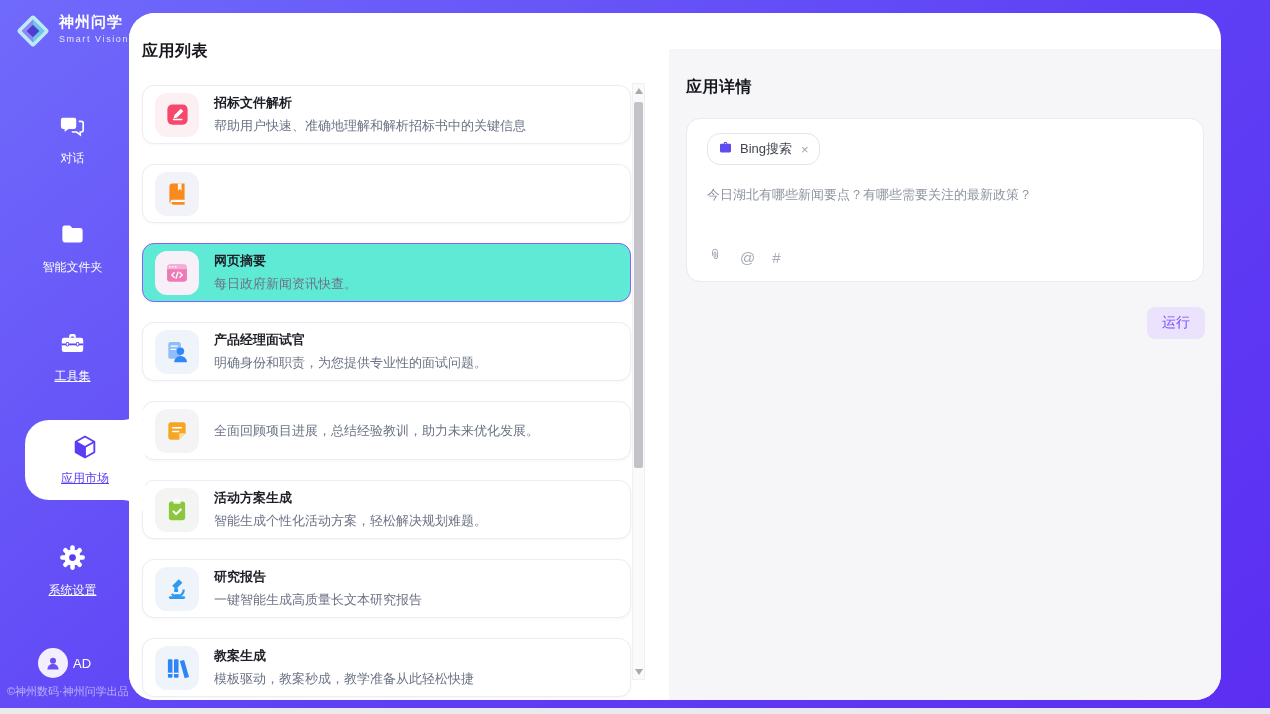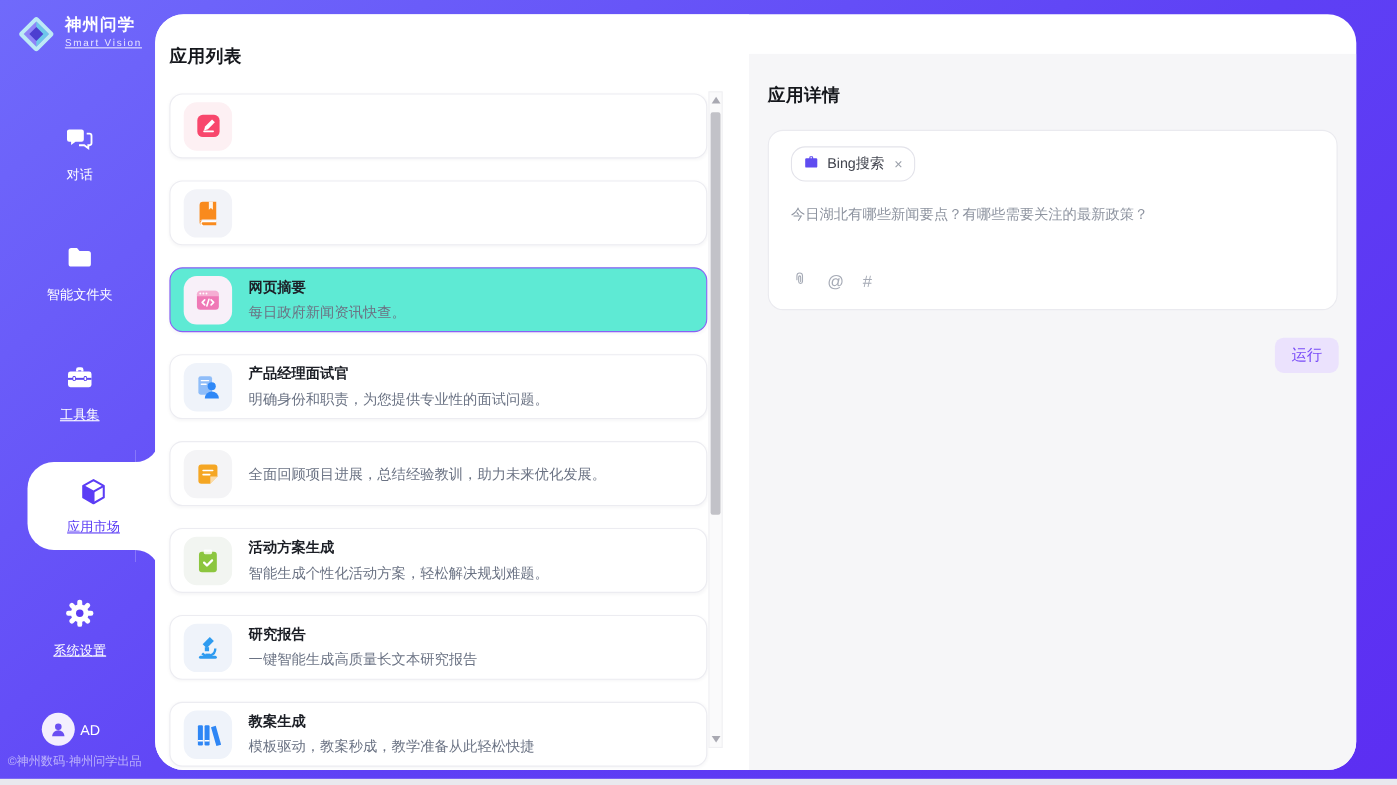--- a/index.html
+++ b/index.html
@@ -2,21 +2,21 @@
 <html><head>
 <meta charset="utf-8">
 <style>
   * { margin:0; padding:0; box-sizing:border-box; }
   body { background:#d8d8de; font-family:"Liberation Sans", sans-serif; }
   .screen { position:relative; width:1270px; height:714px; overflow:hidden;
     background:linear-gradient(140deg,#706afb 0%,#5e40f5 55%,#5c2ef2 100%); }
   .os-strip { position:absolute; left:0; right:0; bottom:0; height:6px; background:#e9e9ee; z-index:9; }
 
   
-  .content { position:absolute; left:141px; top:13px; width:1092px; height:687px;
+  .content { position:absolute; left:129px; top:13px; width:1092px; height:687px;
     border-radius:26px; background:#fff; display:flex; overflow:hidden; z-index:2; }
   .list-panel { width:540px; position:relative; background:#fff; }
   .detail-panel { flex:1; background:#f6f6f8; position:relative;margin-top:36px; }
   .panel-title { position:absolute; top:28px; font-size:16px; font-weight:bold; color:#15171c; letter-spacing:.5px; }
   .list-panel .panel-title { left:13px; }
   .detail-panel .panel-title { left:17px; }
 
   
   .app-items { position:absolute; top:72px; left:13px; width:489px; display:flex; flex-direction:column; gap:20px; }
   .app-item { display:flex; align-items:center; height:59px; flex:0 0 59px; background:#fff;
@@ -48,21 +48,21 @@
   .prompt-text { position:absolute; top:66px; left:20px; right:20px; font-size:13px; color:#8e94a0; line-height:1.5; }
   .attach-row { position:absolute; bottom:13px; left:20px; display:flex; gap:17px; align-items:center; color:#a6abb6; }
   .attach-glyph { font-size:15px; color:#a6abb6; cursor:pointer; }
   .run-btn { position:absolute; top:258px; right:16px; background:#ebe2fd; color:#7a4df8;
     font-size:14px; padding:7px 15px; border-radius:8px; border:none; cursor:pointer; font-family:inherit; }
 
   
   .sidebar { position:absolute; left:0; top:0; width:145px; height:100%; z-index:3; }
   .logo { position:absolute; top:13px; left:15px; display:flex; gap:8px; align-items:flex-start; }
   .logo-cn { font-size:15px; font-weight:bold; color:#fff; letter-spacing:1px; }
-  .logo-en { font-size:9px; color:#e8e6ff; letter-spacing:1.6px; margin-top:2px;text-decoration:underline; }
+  .logo-en { font-size:9px; color:#e8e6ff; letter-spacing:1.6px; margin-top:2px; }
 
   .nav-item { position:absolute; left:0; width:145px; display:flex; flex-direction:column;
     align-items:center; gap:7px; cursor:pointer; }
   .nav-label { font-size:12px; color:#fff; }
   .nav-item.underlined .nav-label { text-decoration:underline; }
   .nav-0{top:112px} .nav-1{top:221px} .nav-2{top:330px} .nav-3{top:420px} .nav-4{top:544px}
   .nav-item.active { left:25px; width:120px; height:80px; background:#fff;
     border-radius:24px 0 0 24px; justify-content:center; gap:5px; }
   .nav-item.active .nav-label { color:#5b3df5; }
   .nav-item.active::before { content:""; position:absolute; right:0; top:-22px; width:22px; height:22px;
@@ -175,20 +175,24 @@
       <div class="panel-title">应用列表</div>
       <div class="app-items" id="app-items">
           <div class="app-item">
     <span class="app-icon" style="background: rgb(253, 240, 243);">
               <svg width="27" height="27" viewBox="0 0 24 24">
                 <rect x="3" y="3" width="18" height="18" rx="4.5" fill="#f8476c"></rect>
                 <path d="M8.4 15.6l.9-3.2 5.6-5.6 2.3 2.3-5.6 5.6z" fill="#fff"></path>
                 <path d="M8.4 16.4h7.4" stroke="#fff" stroke-width="1.3" stroke-linecap="round"></path>
               </svg>
             </span>
+    <span class="app-texts">
+      <span class="app-name">招标文件解析</span>
+      <span class="app-desc">帮助用户快速、准确地理解和解析招标书中的关键信息</span>
+    </span>
   </div>
           <div class="app-item">
     <span class="app-icon" style="background: rgb(242, 243, 248);">
               <svg width="26" height="26" viewBox="0 0 24 24">
                 <path fill="#f98a1d" d="M5 5A2.8 2.8 0 0 1 7.8 2.2H19v15H7.8A2.8 2.8 0 0 0 5 19.2z"></path>
                 <path fill="#f98a1d" d="M5 19.2A2.8 2.8 0 0 0 7.8 22H19v-3.2H7.8a1.6 1.6 0 0 1-1.55-1.2z"></path>
                 <path d="M19 18.8H7.8a1.6 1.6 0 0 0 0 3.2" fill="none" stroke="#fff" stroke-width="1.1"></path>
                 <path d="M12.8 2.2h3.4V9l-1.7-1.6L12.8 9z" fill="#fff" opacity=".9"></path>
               </svg>
             </span>

